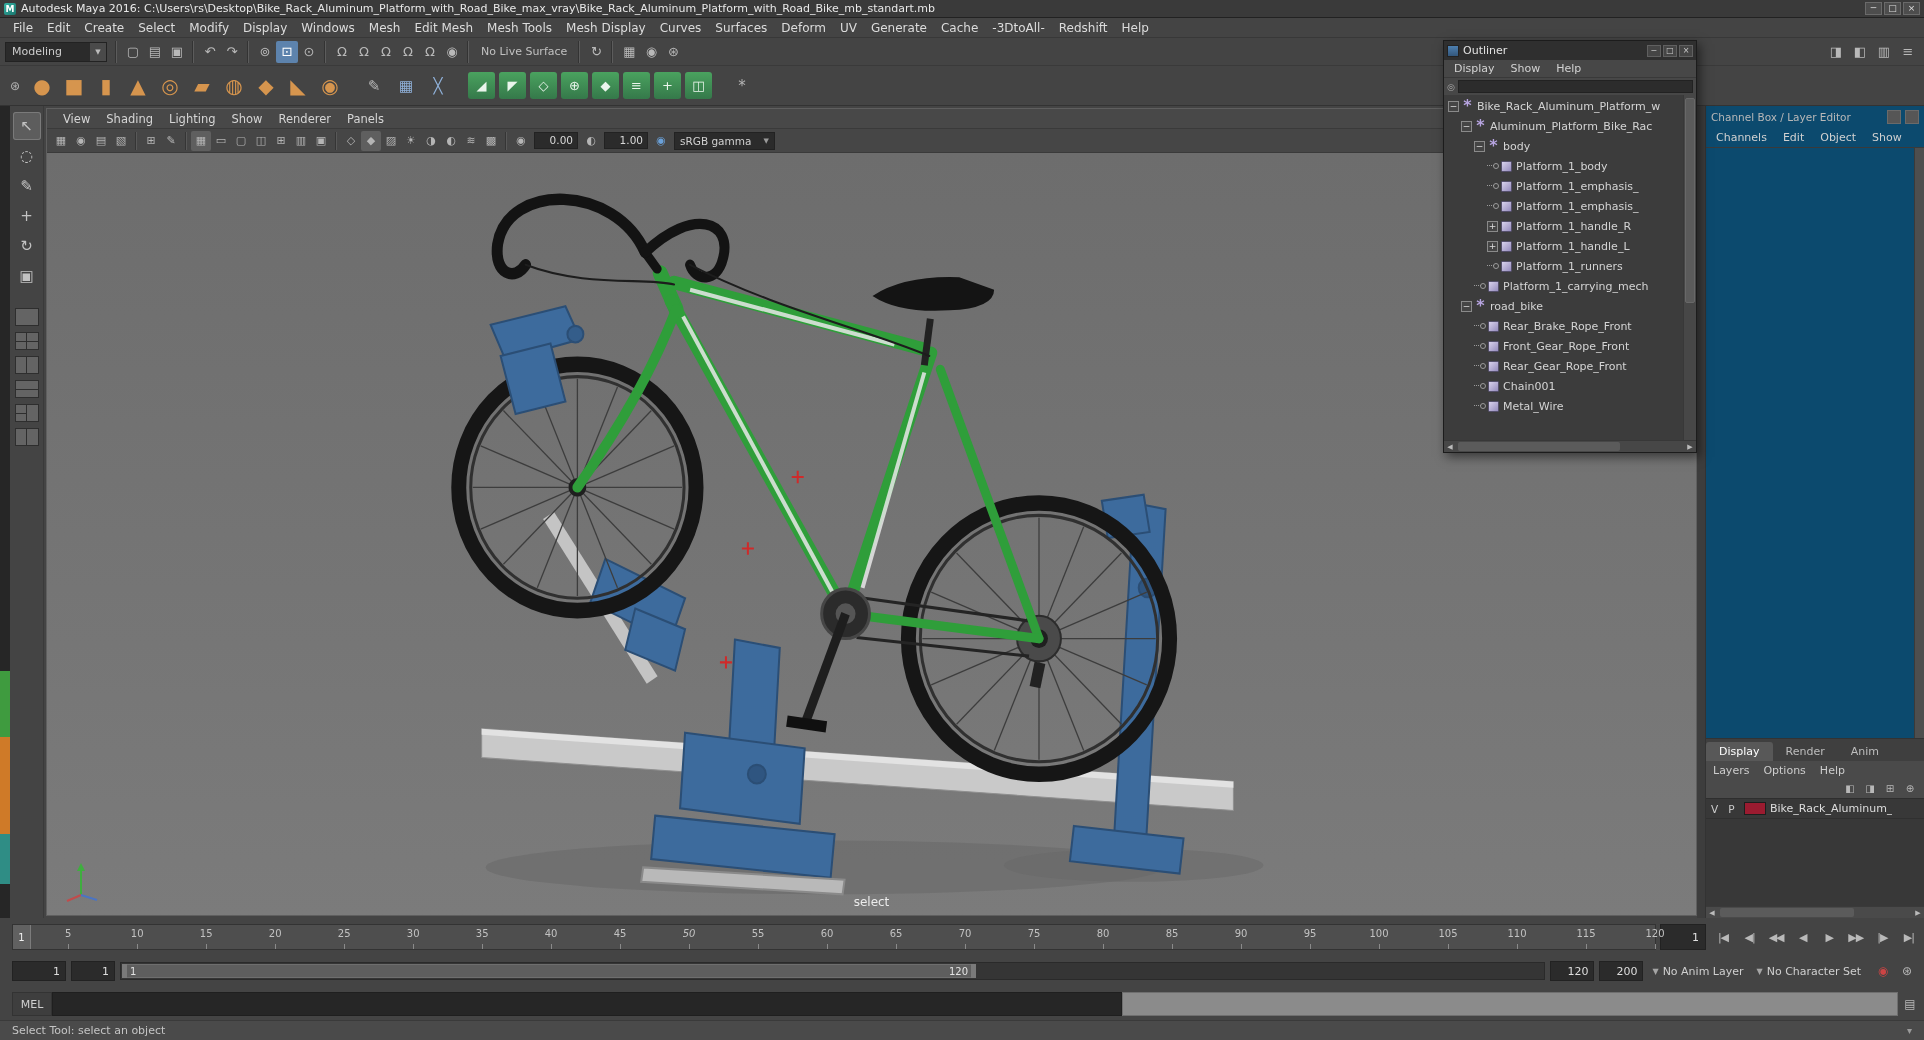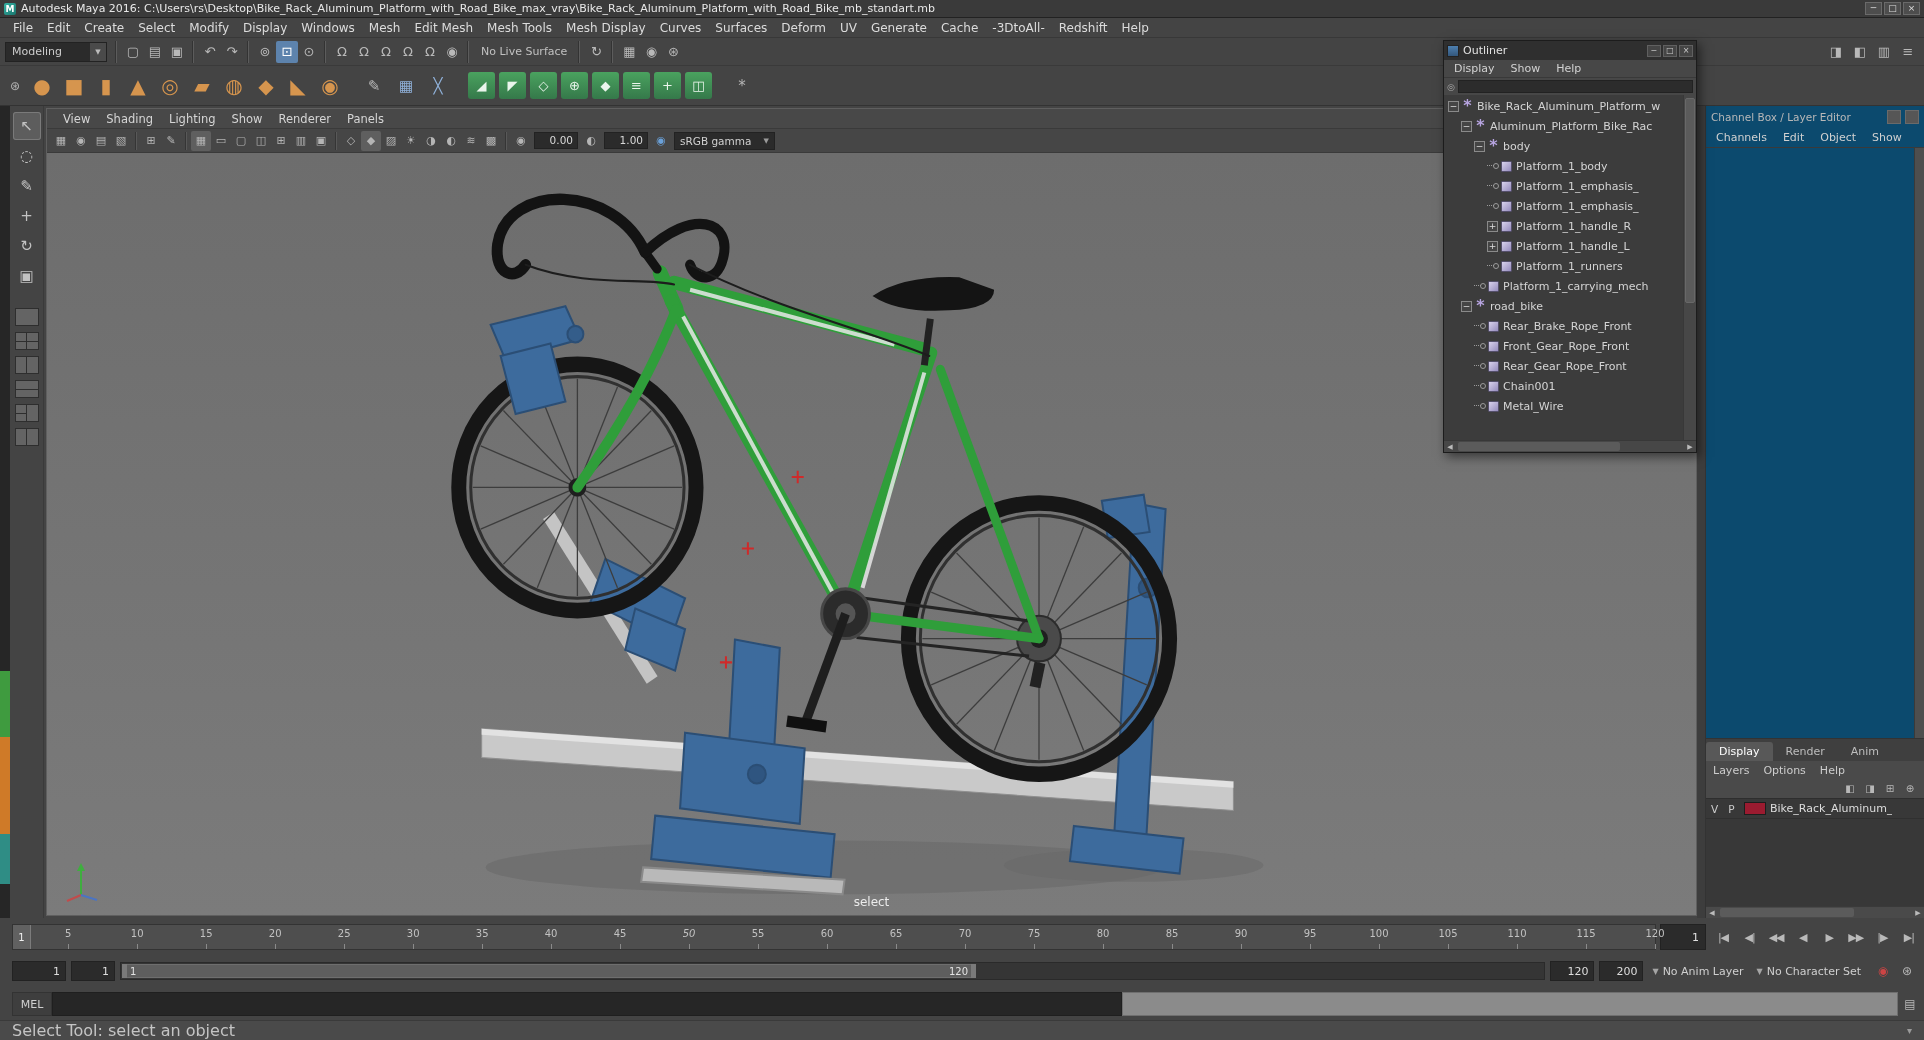--- a/index.html
+++ b/index.html
@@ -154,21 +154,21 @@
   .rr-icon{width:18px;height:18px;display:flex;align-items:center;justify-content:center;font-size:12px;color:#b9b9b9}
   .rr-icon.autokey{color:#cc4444}
 
   .cmd-row{height:24px;margin-top:8px;display:flex;align-items:stretch;padding:0 2px 0 12px}
   .cmd-label{width:40px;background:#3e3e3e;border:1px solid #333;color:#cfcfcf;font-size:11px;display:flex;align-items:center;justify-content:center;flex:none}
   .cmd-input{flex:0 0 56%;background:#262626;border:1px solid #1f1f1f}
   .cmd-result{flex:1;background:#8b8b8b;border:1px solid #6f6f6f}
   .cmd-icon{width:24px;display:flex;align-items:center;justify-content:center;color:#b9b9b9;font-size:12px;flex:none}
 
   .help-row{height:20px;margin-top:4px;display:flex;align-items:center;background:#4a4a4a;border-top:1px solid #3a3a3a;padding:0 12px}
-  .help-text{font-size:16px;color:#c4c4c4;flex:1}
+  .help-text{font-size:11px;color:#c4c4c4;flex:1}
   .help-icon{color:#9a9a9a;font-size:10px}
 </style>
 </head>
 <body>
 
 <div id="app">
 
   <div class="titlebar">
     <div class="app-icon">M</div>
     <div class="title-text">Autodesk Maya 2016: C:\Users\rs\Desktop\Bike_Rack_Aluminum_Platform_with_Road_Bike_max_vray\Bike_Rack_Aluminum_Platform_with_Road_Bike_mb_standart.mb</div>

